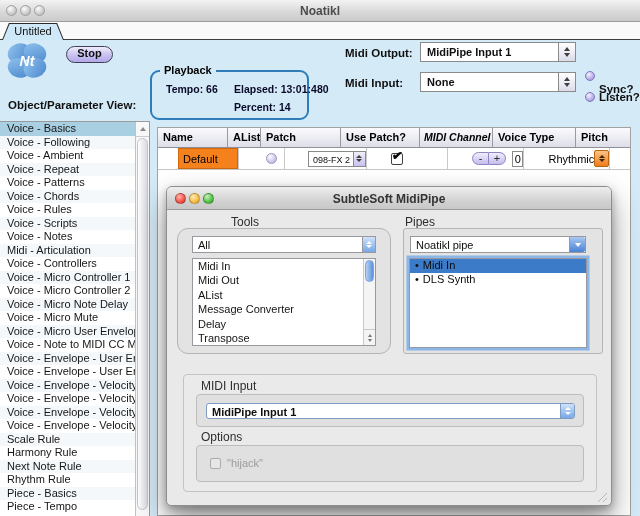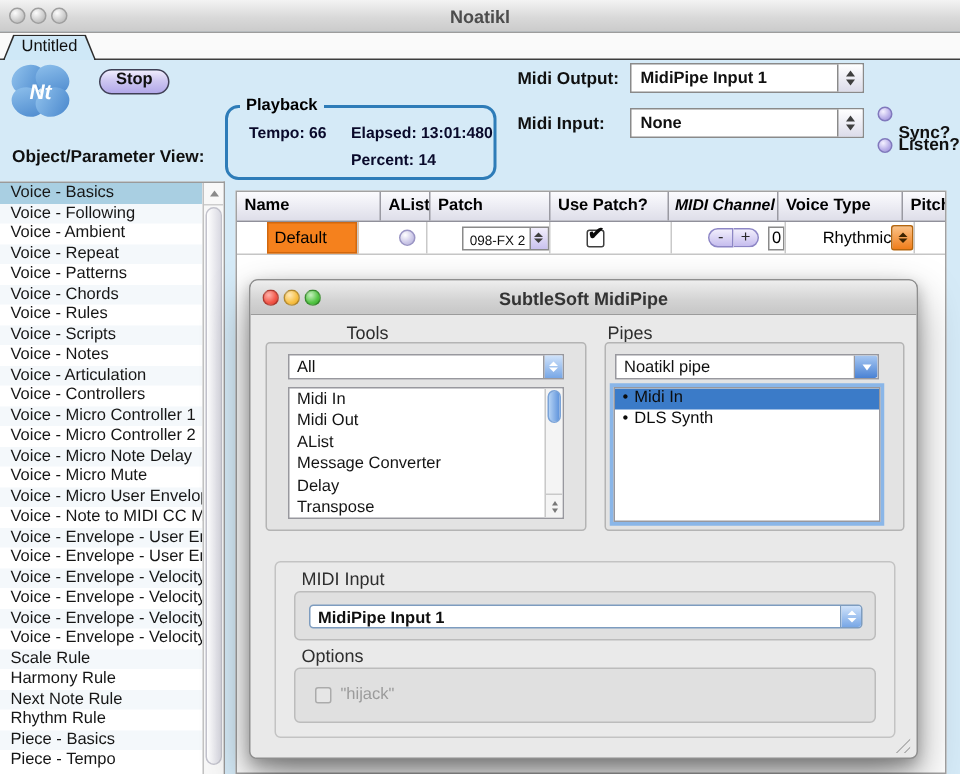--- a/index.html
+++ b/index.html
@@ -28,21 +28,21 @@
   .tab-label { position:absolute; inset:2px 0 0 0; text-align:center;
     font-size:11px; color:#101010; }
 
   .logo { position:absolute; left:6px; top:42px; }
 
   .stop-btn { position:absolute; left:66px; top:46px; width:47px; height:17px;
     border-radius:9px; border:1.5px solid #3f3f55;
     background:linear-gradient(#f0edfd,#cec7f1 45%,#b2a8e9);
     font-size:11px; font-weight:bold; color:#101010; text-align:center; line-height:13px; }
 
-  .playback { position:absolute; left:150px; top:70px; width:181px; height:50px;
+  .playback { position:absolute; left:150px; top:70px; width:159px; height:50px;
     border:2px solid #2e7cb8; border-radius:9px; }
   .pb-legend { position:absolute; top:-8px; left:8px; background:#d5eaf7;
     padding:0 4px; font-size:11px; font-weight:bold; color:#000; }
   .pb-text { position:absolute; font-size:10.5px; font-weight:bold; color:#09092a;
     white-space:nowrap; }
 
   .lbl { position:absolute; font-size:11.5px; font-weight:bold; color:#101010;
     white-space:nowrap; }
 
   .combo { position:absolute; height:20px; background:#fff; border:1px solid #8a8a8a; }
@@ -60,21 +60,21 @@
     border:1px solid #8078bc;
     background:radial-gradient(circle at 35% 30%,#f4f1ff,#b8aee8 60%,#9a8ed6); }
 
   
   .table-panel { position:absolute; left:157px; top:127px; width:474px; height:389px;
     background:#fff; border:1px solid #a2a2a2; z-index:1; }
   .thead { position:absolute; left:0; top:0; right:0; height:20px; display:flex;
     background:linear-gradient(#fbfbfe,#dedee9); border-bottom:1px solid #90909a; }
   .th { font-size:11px; font-weight:bold; color:#000; padding:3px 0 0 5px;
     border-right:1px solid #9a9aa2; white-space:nowrap; overflow:hidden; }
-  .th:nth-of-type(1){width:96px}.th:nth-of-type(2){width:33px}
+  .th:nth-of-type(1){width:70px}.th:nth-of-type(2){width:33px}
   .th:nth-of-type(3){width:80px}.th:nth-of-type(4){width:79px}
   .th:nth-of-type(5){width:73px; font-size:10.5px; padding-left:4px;font-style:italic;}
   .th:nth-of-type(6){width:83px}.th:nth-of-type(7){flex:1; border-right:none;}
   .trow { position:absolute; left:0; top:20px; right:0; height:22px; display:flex;
     border-bottom:1px solid #c6c6c6; }
   .td { border-right:1px solid #c9c9c9; display:flex; align-items:center; overflow:hidden;margin-left:20px; }
   .td-name { width:78px; background:#f5811d; box-shadow:inset 0 0 0 1px #d2680e;
     font-size:11px; color:#000; padding-left:5px; }
   .td-mute { width:33px; }
   .td-patch { width:80px; }
@@ -267,21 +267,21 @@
 
   <div class="sb-item selected">Voice - Basics</div>
       <div class="sb-item">Voice - Following</div>
       <div class="sb-item">Voice - Ambient</div>
       <div class="sb-item">Voice - Repeat</div>
       <div class="sb-item">Voice - Patterns</div>
       <div class="sb-item">Voice - Chords</div>
       <div class="sb-item">Voice - Rules</div>
       <div class="sb-item">Voice - Scripts</div>
       <div class="sb-item">Voice - Notes</div>
-      <div class="sb-item">Voice - Articulation</div>
+      <div class="sb-item">Midi - Articulation</div>
       <div class="sb-item">Voice - Controllers</div>
       <div class="sb-item">Voice - Micro Controller 1</div>
       <div class="sb-item">Voice - Micro Controller 2</div>
       <div class="sb-item">Voice - Micro Note Delay</div>
       <div class="sb-item">Voice - Micro Mute</div>
       <div class="sb-item">Voice - Micro User Envelope 1</div>
       <div class="sb-item">Voice - Note to MIDI CC Mapping</div>
       <div class="sb-item">Voice - Envelope - User Envelo..</div>
       <div class="sb-item">Voice - Envelope - User Envelo..</div>
       <div class="sb-item">Voice - Envelope - Velocity</div>
@@ -359,21 +359,21 @@
 
 <div class="dialog">
   <div class="dlg-titlebar">
     <span class="dl red"></span>
     <span class="dl yellow"></span>
     <span class="dl green"></span>
     <span class="dlg-title">SubtleSoft MidiPipe</span>
   </div>
 
   <span class="dlg-heading" style="left:20px;top:28px;margin-left:44px;">Tools</span>
-  <div class="groupbox" style="left:10px;top:41px;width:214px;height:126px;">
+  <div class="groupbox" style="left:10px;top:41px;width:214px;height:126px;border-radius:11px;">
     <div class="dlg-combo" style="left:14px;top:7px;width:184px;">
       <span class="dlg-combo-text">All</span>
       <span class="dlg-stepper">
           <i class="t-up"></i>
           <i class="t-down"></i>
         </span>
     </div>
     <div class="list" style="left:14px;top:29px;width:184px;height:88px;">
       <div>
 

